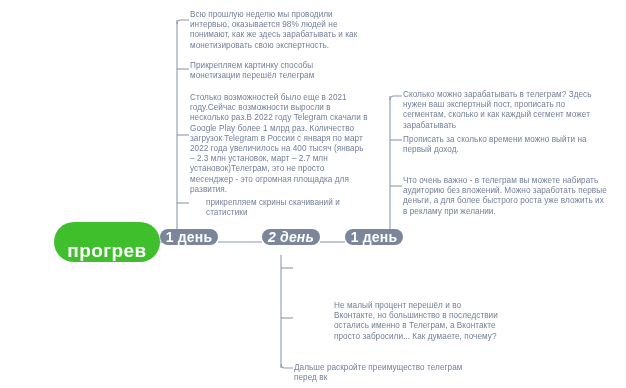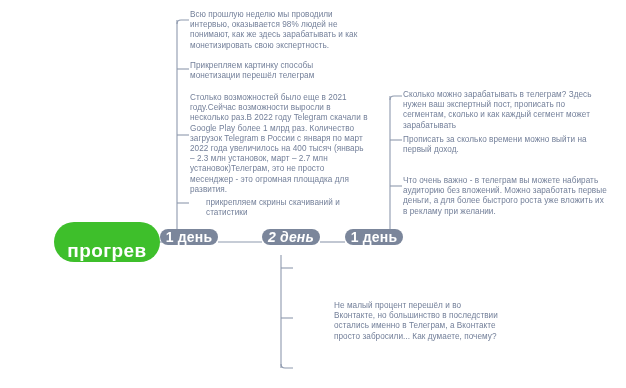--- a/index.html
+++ b/index.html
@@ -117,18 +117,19 @@
   <div class="node node-day" id="node-day-3">
     <span>1 день</span>
   </div>
 
   <div class="leaf" style="left:190px; top:10px; width:170px;">Всю прошлую неделю мы проводили интервью, оказывается 98% людей не понимают, как же здесь зарабатывать и как монетизировать свою экспертность.</div>
   <div class="leaf" style="left:190px; top:61px; width:170px;">Прикрепляем картинку способы монетизации перешёл телеграм</div>
   <div class="leaf" style="left:190px; top:93px; width:178px;">Столько возможностей было еще в 2021 году.Сейчас возможности выросли в несколько раз.В 2022 году Telegram скачали в Google Play более 1 млрд раз. Количество загрузок Telegram в России с января по март 2022 года увеличилось на 400 тысяч (январь – 2.3 млн установок, март – 2.7 млн установок)Телеграм, это не просто месенджер - это огромная площадка для развития.</div>
   <div class="leaf" style="left:190px; top:198px; width:170px;margin-left:16px;">прикрепляем скрины скачиваний и статистики</div>
 
   <div class="leaf" style="left:294px; top:301px; width:168px;margin-left:40px;">Не малый процент перешёл и во Вконтакте, но большинство в последствии остались именно в Телеграм, а Вконтакте просто забросили... Как думаете, почему?</div>
+  <div class="leaf" style="left:294px; top:363px; width:176px;">Дальше раскройте преимущество телеграм перед вк</div>
 
   <div class="leaf" style="left:403px; top:90px; width:205px;">Сколько можно зарабатывать в телеграм? Здесь нужен ваш экспертный пост, прописать по сегментам, сколько и как каждый сегмент может зарабатывать</div>
   <div class="leaf" style="left:403px; top:135px; width:200px;">Прописать за сколько времени можно выйти на первый доход.</div>
   <div class="leaf" style="left:403px; top:176px; width:205px;">Что очень важно - в телеграм вы можете набирать аудиторию без вложений. Можно заработать первые деньги, а для более быстрого роста уже вложить их в рекламу при желании.</div>
 
 </div>
 
 </body></html>

